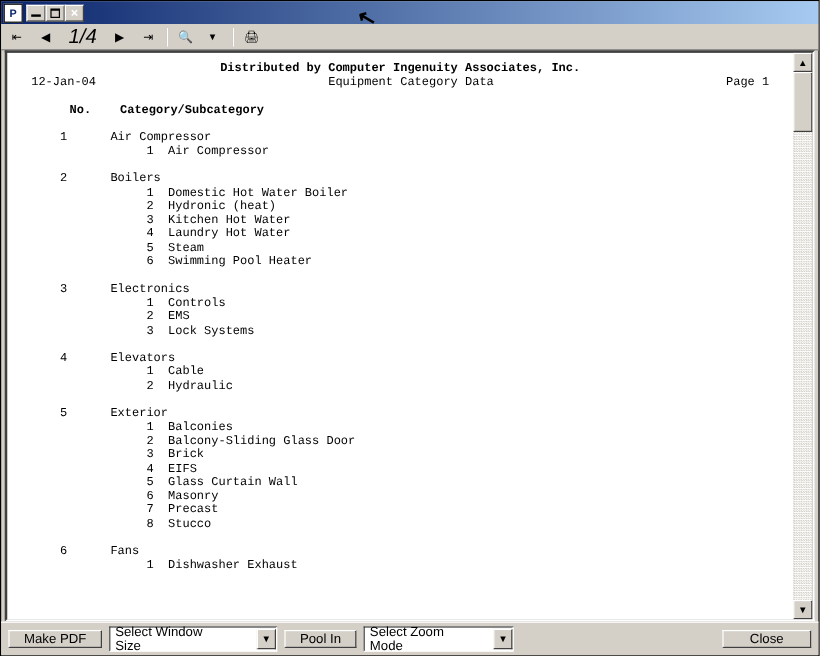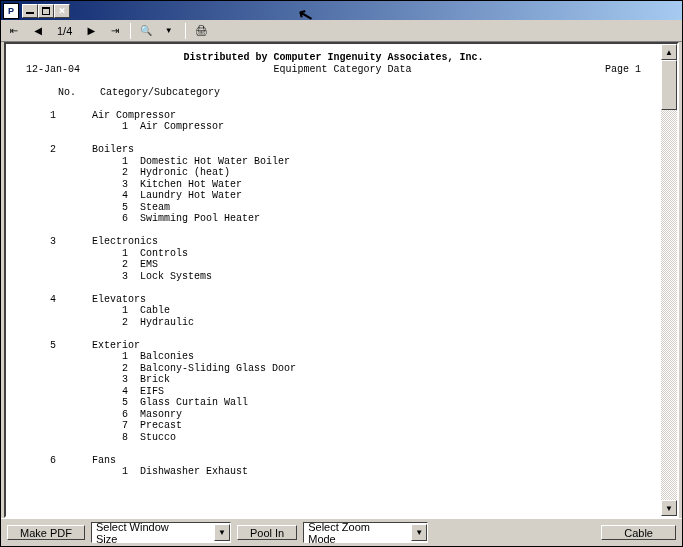--- a/index.html
+++ b/index.html
@@ -9,41 +9,41 @@
 .titlebar-icon { width: 16px; height: 16px; background: #fff; border: 1px solid #000; margin-right: 3px; display: inline-flex; align-items: center; justify-content: center; font-size: 9px; color: #0a246a; }
 .titlebar-title { flex: 1; }
 .window-controls { display: flex; gap: 0; }
 .wc-btn { width: 16px; height: 14px; background: #d4d0c8; border: 1px solid; border-color: #fff #404040 #404040 #fff; display: flex; align-items: center; justify-content: center; cursor: pointer; font-size: 9px; font-family: monospace; }
 .wc-btn.min span { display: block; width: 8px; border-bottom: 2px solid #000; margin-top: 5px; }
 .wc-btn.max span { display: block; width: 8px; height: 8px; border: 1px solid #000; border-top-width: 2px; }
 .wc-btn.close span { font-weight: bold; font-size: 11px; line-height: 1; }
 .toolbar { height: 22px; background: #d4d0c8; border-bottom: 1px solid #808080; display: flex; align-items: center; padding: 0 4px; gap: 6px; }
 .tb-btn { width: 18px; height: 18px; display: flex; align-items: center; justify-content: center; cursor: pointer; border: 1px solid transparent; }
 .tb-sep { width: 1px; height: 16px; background: #808080; border-right: 1px solid #fff; }
-.page-counter { font-size: 11px; padding: 0 4px; }
+.page-counter { font-size: 17px; padding: 0 4px; font-style: italic; }
 .nav-icon { font-size: 10px; color: #000; }
 .dropdown-arrow { font-size: 8px; margin-left: -3px; }
 .doc-area { flex: 1; display: flex; background: #808080; border: 2px solid; border-color: #404040 #fff #fff #404040; margin: 0 3px; overflow: hidden; }
 .doc-page { flex: 1; background: #fff; padding: 8px 20px; font-family: "Courier New", monospace; font-size: 10px; color: #000; line-height: 1.15; overflow: hidden; white-space: pre; }
 .doc-header { text-align: center; font-weight: bold; }
 .doc-meta { display: flex; justify-content: space-between; gap: 12px; }
 .doc-meta .center { flex: 1; text-align: center; font-weight: normal; }
 .vscroll { width: 16px; background: #d4d0c8; display: flex; flex-direction: column; }
 .sb-btn { height: 16px; background: #d4d0c8; border: 1px solid; border-color: #fff #404040 #404040 #fff; display: flex; align-items: center; justify-content: center; font-size: 8px; }
 .sb-track { flex: 1; background: repeating-conic-gradient(#d4d0c8 0% 25%, #fff 0% 50%) 0 0/2px 2px; position: relative; }
 .sb-thumb { position: absolute; top: 0; left: 0; width: 100%; height: 50px; background: #d4d0c8; border: 1px solid; border-color: #fff #404040 #404040 #fff; }
 .bottom-bar { height: 28px; background: #d4d0c8; display: flex; align-items: center; padding: 0 6px; gap: 6px; border-top: 1px solid #fff; }
 .btn { height: 15px; padding: 0 12px; background: #d4d0c8; border: 1px solid; border-color: #fff #404040 #404040 #fff; cursor: pointer; font-size: 11px; display: flex; align-items: center; }
 .combo { height: 21px; background: #fff; border: 1px solid; border-color: #404040 #fff #fff #404040; display: flex; align-items: center; padding-left: 4px; font-size: 11px; gap: 41px; }
 .combo.win { width: 140px; }
 .combo.zoom { width: 125px; }
 .combo-text { flex: 1; }
 .combo-btn { width: 16px; height: 17px; background: #d4d0c8; border: 1px solid; border-color: #fff #404040 #404040 #fff; display: flex; align-items: center; justify-content: center; font-size: 8px; }
 .cat-row { }
-.col-headers { padding-left: 32px; font-weight: normal; }
+.col-headers { padding-left: 32px; font-weight: bold; }
 .cursor { position: absolute; top: 4px; left: 298px; pointer-events: none; z-index: 999; font-size: 18px; color: #000; transform: rotate(-15deg);}
 </style>
 </head>
 <body>
 
 <div class="window">
   <div class="titlebar">
     <span class="titlebar-icon">P</span>
     <span class="cursor">↖</span>
     <div class="window-controls">
@@ -101,15 +101,15 @@
     <div class="btn">Make PDF</div>
     <div class="combo win">
       <span class="combo-text">Select Window Size</span>
       <div class="combo-btn">▼</div>
     </div>
     <div class="btn">Pool In</div>
     <div class="combo zoom">
       <span class="combo-text">Select Zoom Mode</span>
       <div class="combo-btn">▼</div>
     </div>
-    <div class="btn" style="margin-left:auto;padding:0 22px">Cable</div>
+    <div class="btn" style="margin-left:auto;padding:0 22px">Close</div>
   </div>
 </div>
 
 </body></html>

